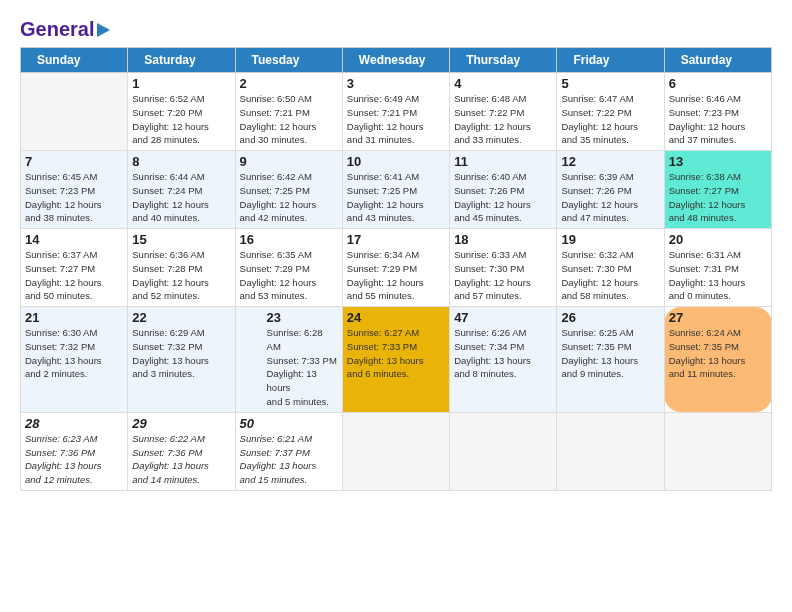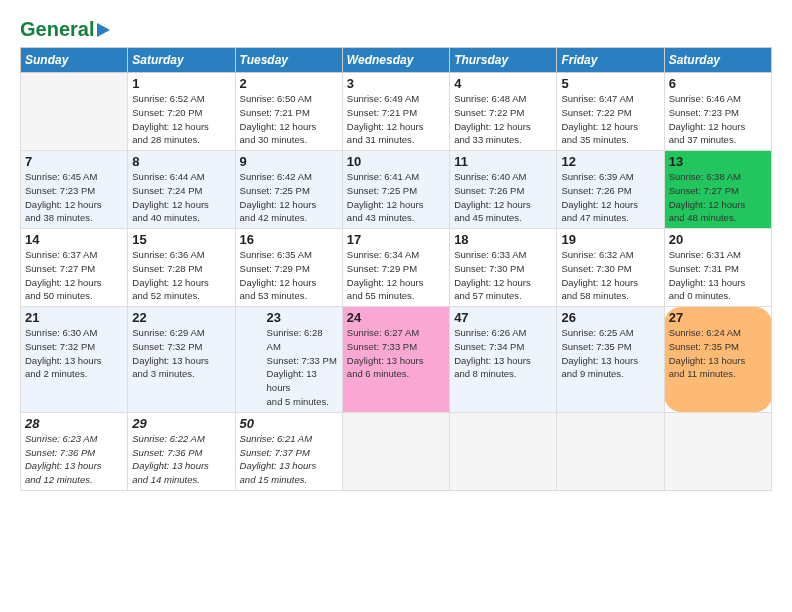--- a/index.html
+++ b/index.html
@@ -42,24 +42,23 @@
     }
     .calendar {
       width: 100%;
       border-collapse: collapse;
     }
     .calendar th {
       background: #2a7fc1;
       color: #fff;
       font-size: 12px;
       font-weight: bold;
-      padding: 5px 4px;
+      padding: 5px 16px;
       text-align: left;
       border: 1px solid #ccc;
-      font-style: italic;
     }
     .calendar td {
       border: 1px solid #ddd;
       vertical-align: top;
       padding: 3px 4px;
       width: calc(100% / 7);
       height: 78px;
       background: #fff;
     }
     .calendar td.empty {
@@ -78,21 +77,21 @@
       line-height: 1.45;
     }
   </style>
 </head>
 <body>
 
 <div class="page">
   <div class="header">
     <div class="logo">
       <div style="display:flex; align-items:center; gap:0;">
-        <span style="font-size:20px; font-weight:bold; color:#15803d;">General</span>
+        <span style="font-size:20px; font-weight:bold; color:#4c1d95;">General</span>
         <span style="display:inline-block; width:0; height:0; border-top:7px solid transparent; border-bottom:7px solid transparent; border-left:13px solid #2a7fc1; margin-left:3px; margin-top:1px;"></span>
       </div>
       <span style="font-size:20px; font-weight:bold; color:#2a7fc1; margin-top:-4px;"></span>
     </div>
     <div class="title-block">
       <div class="month-title"></div>
       <div class="location"></div>
     </div>
   </div>
 
@@ -155,21 +154,21 @@
             <div class="day-info">Sunrise: 6:41 AM<br>Sunset: 7:25 PM<br>Daylight: 12 hours<br>and 43 minutes.</div>
           </td>
           <td style="background: rgb(238, 244, 251);">
             <span class="day-num">11</span>
             <div class="day-info">Sunrise: 6:40 AM<br>Sunset: 7:26 PM<br>Daylight: 12 hours<br>and 45 minutes.</div>
           </td>
           <td style="background: rgb(238, 244, 251); margin-top: 32px;">
             <span class="day-num">12</span>
             <div class="day-info">Sunrise: 6:39 AM<br>Sunset: 7:26 PM<br>Daylight: 12 hours<br>and 47 minutes.</div>
           </td>
-          <td style="background: #22c55e;">
+          <td style="background: #5eead4;">
             <span class="day-num">13</span>
             <div class="day-info">Sunrise: 6:38 AM<br>Sunset: 7:27 PM<br>Daylight: 12 hours<br>and 48 minutes.</div>
           </td>
         </tr>
         <tr style="background: rgb(255, 255, 255);">
           <td>
             <span class="day-num">14</span>
             <div class="day-info">Sunrise: 6:37 AM<br>Sunset: 7:27 PM<br>Daylight: 12 hours<br>and 50 minutes.</div>
           </td>
           <td>
@@ -203,21 +202,21 @@
             <div class="day-info">Sunrise: 6:30 AM<br>Sunset: 7:32 PM<br>Daylight: 13 hours<br>and 2 minutes.</div>
           </td>
           <td style="background: rgb(238, 244, 251);">
             <span class="day-num">22</span>
             <div class="day-info">Sunrise: 6:29 AM<br>Sunset: 7:32 PM<br>Daylight: 13 hours<br>and 3 minutes.</div>
           </td>
           <td style="background: rgb(238, 244, 251); padding-left: 31px;">
             <span class="day-num">23</span>
             <div class="day-info">Sunrise: 6:28 AM<br>Sunset: 7:33 PM<br>Daylight: 13 hours<br>and 5 minutes.</div>
           </td>
-          <td style="background: #f9a8d4;">
+          <td style="background: #eab308;">
             <span class="day-num">24</span>
             <div class="day-info">Sunrise: 6:27 AM<br>Sunset: 7:33 PM<br>Daylight: 13 hours<br>and 6 minutes.</div>
           </td>
           <td style="background: rgb(238, 244, 251);">
             <span class="day-num">47</span>
             <div class="day-info">Sunrise: 6:26 AM<br>Sunset: 7:34 PM<br>Daylight: 13 hours<br>and 8 minutes.</div>
           </td>
           <td style="background: rgb(238, 244, 251);">
             <span class="day-num">26</span>
             <div class="day-info">Sunrise: 6:25 AM<br>Sunset: 7:35 PM<br>Daylight: 13 hours<br>and 9 minutes.</div>

